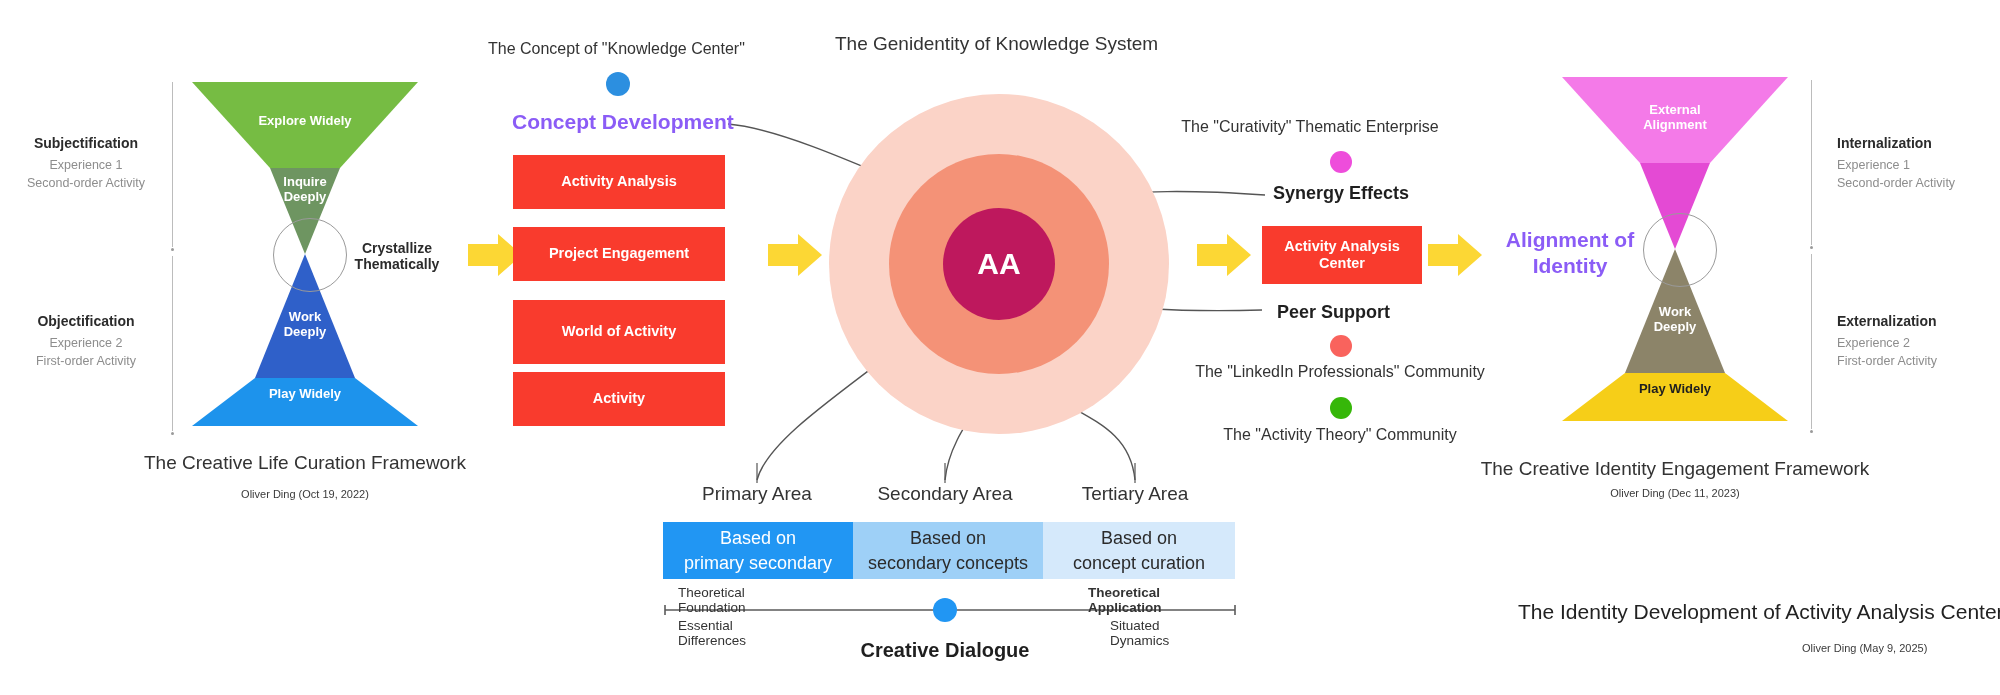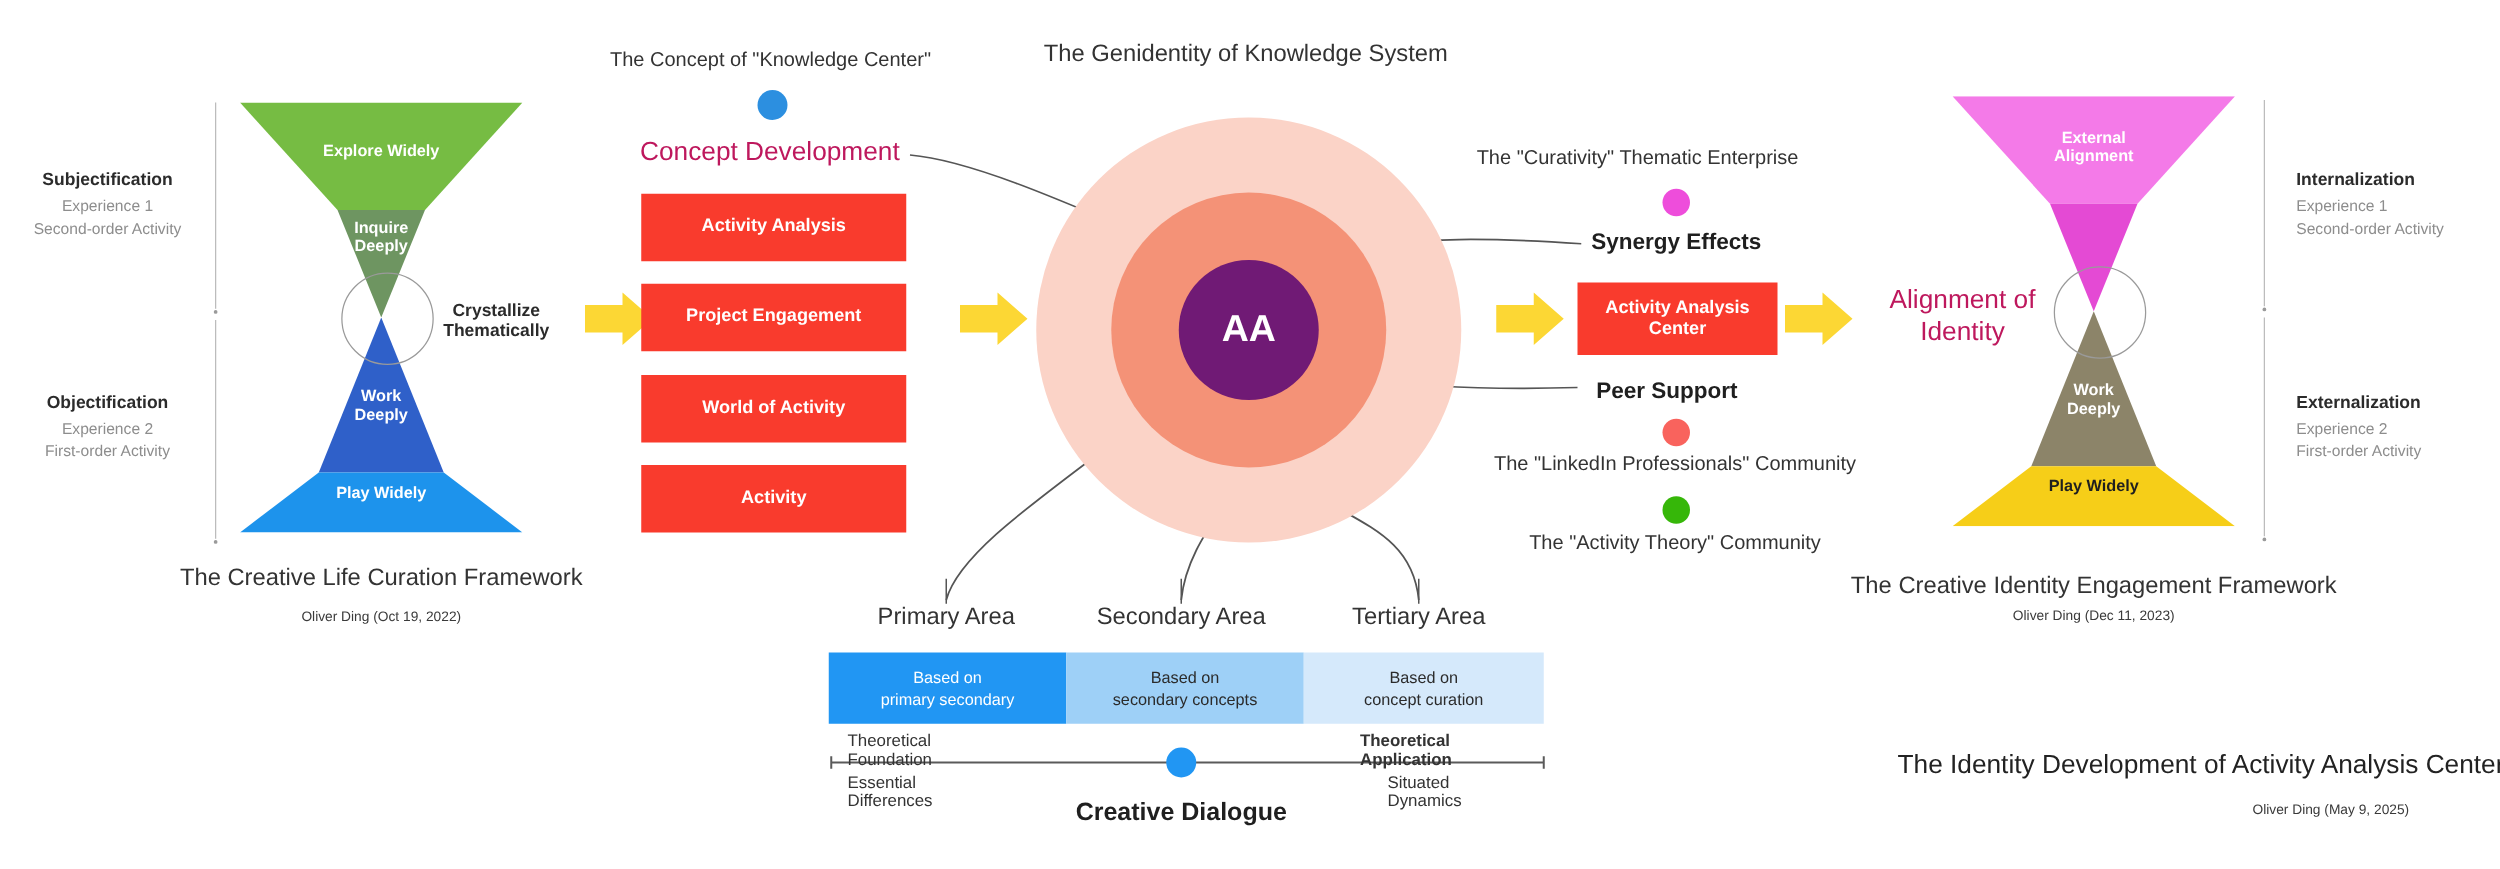--- a/index.html
+++ b/index.html
@@ -6,21 +6,21 @@
   body{width:2000px;height:695px;position:relative;overflow:hidden;
        font-family:"Liberation Sans", sans-serif; color:#2b2b2b;}
   .abs{position:absolute;}
   .ctr{text-align:center;}
 
   
   .t-sec-title{font-size:19px;color:#333;white-space:nowrap;}
   .t-credit{font-size:11px;color:#3a3a3a;white-space:nowrap;}
   .t-head{font-size:14px;font-weight:bold;color:#2b2b2b;white-space:nowrap;}
   .t-sub{font-size:12.5px;color:#8d8d8d;white-space:nowrap;}
-  .t-big-bold{font-size:21px;font-weight:normal;color:#be185d;white-space:nowrap;}
+  .t-big-bold{font-size:21px;font-weight:bold;color:#8b5cf6;white-space:nowrap;}
   .t-label{font-size:16px;color:#333;white-space:nowrap;}
   .t-bold-md{font-size:18px;font-weight:bold;color:#1f1f1f;white-space:nowrap;}
 
   
   .tri-wrap{position:absolute;}
   .tri-txt{position:absolute;width:100%;text-align:center;color:#fff;
            font-weight:bold;font-size:13px;line-height:1.15;pointer-events:none;}
   .tri-txt.dark{color:#1f1f1f;}
 
   
@@ -36,21 +36,21 @@
           text-align:center;line-height:1.2;}
 
   
   .circ{position:absolute;border-radius:50%;}
 
   
   .dot{position:absolute;border-radius:50%;}
 
   
   .band{position:absolute;display:flex;align-items:center;justify-content:center;
-        text-align:center;font-size:13px;line-height:1.35;}
+        text-align:center;font-size:18px;line-height:1.35;}
 
   svg.overlay{position:absolute;left:0;top:0;width:2000px;height:695px;pointer-events:none;}
 </style>
 </head>
 <body>
 
 <svg class="overlay" viewBox="0 0 2000 695">
 
   <path d="M728,124 C800,130 930,200 1065,250" fill="none" stroke="#555" stroke-width="1.4"></path>
   <polygon points="1065,250 1053,243 1055,254" fill="#555"></polygon>
@@ -155,36 +155,36 @@
   <div class="abs" style="left:512px;top:110px;">
     <div class="t-big-bold">Concept Development</div>
   </div>
 
   <div class="redbox" style="left:513px;top:155px;width:212px;height:54px;align-items:center;">
     <span>Activity Analysis</span>
   </div>
   <div class="redbox" style="left:513px;top:227px;width:212px;height:54px;">
     <span>Project Engagement</span>
   </div>
-  <div class="redbox" style="left:513px;top:300px;width:212px;height:54px;">
+  <div class="redbox" style="left:513px;top:300px;width:212px;height:64px;">
     <span>World of Activity</span>
   </div>
   <div class="redbox" style="left:513px;top:372px;width:212px;height:54px;">
     <span>Activity</span>
   </div>
 </div>
 
 <div class="abs" style="left:0;top:0;">
   <div class="abs" style="left:835px;top:33px;">
     <div class="t-sec-title">The Genidentity of Knowledge System</div>
   </div>
 
   <div class="circ" style="left:829px;top:94px;width:340px;height:340px;background:#fbd3c7;"></div>
   <div class="circ" style="left:889px;top:154px;width:220px;height:220px;background:#f49277;"></div>
-  <div class="circ" style="left:943px;top:208px;width:112px;height:112px;background:#701a75;
+  <div class="circ" style="left:943px;top:208px;width:112px;height:112px;background:#be185d;
               display:flex;align-items:center;justify-content:center;">
     <span style="color:#fff;font-weight:bold;font-size:30px;">AA</span>
   </div>
 </div>
 
 <div class="abs" style="left:0;top:0;">
   <div class="abs ctr" style="left:1155px;top:118px;width:310px;">
     <div class="t-label">The "Curativity" Thematic Enterprise</div>
   </div>
   <div class="dot" style="left:1330px;top:151px;width:22px;height:22px;background:#ee4ddb;"></div>

